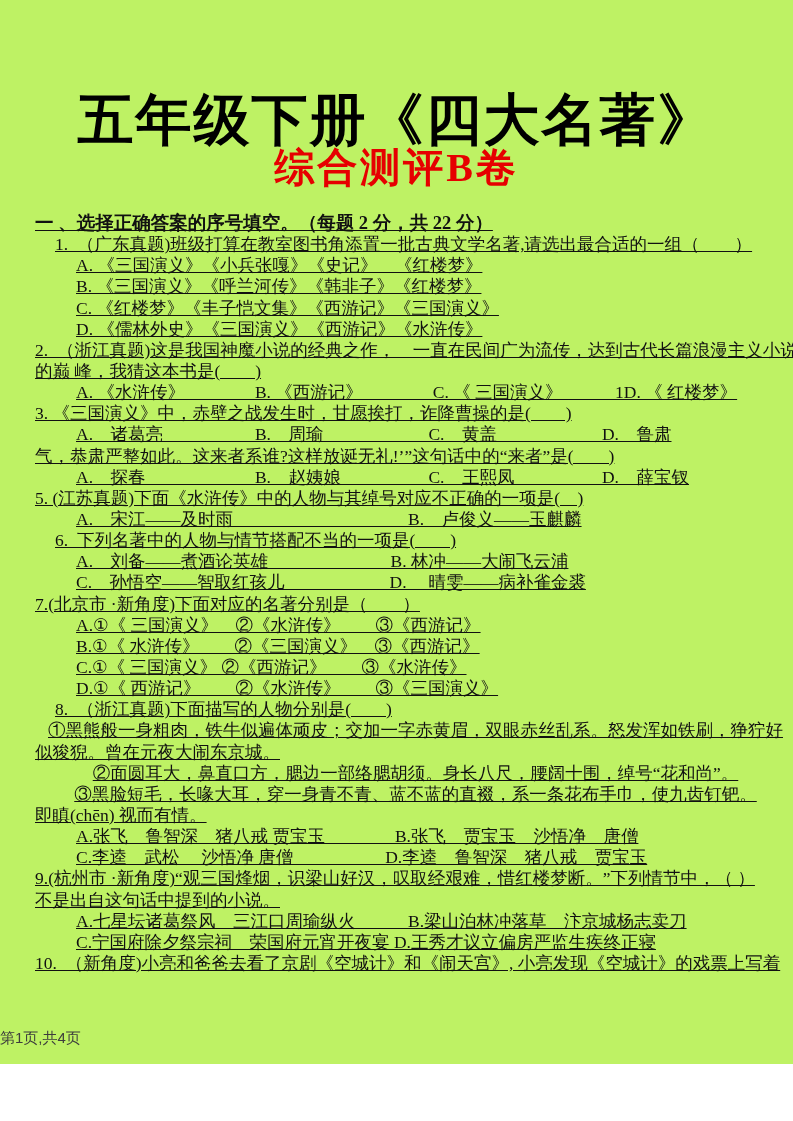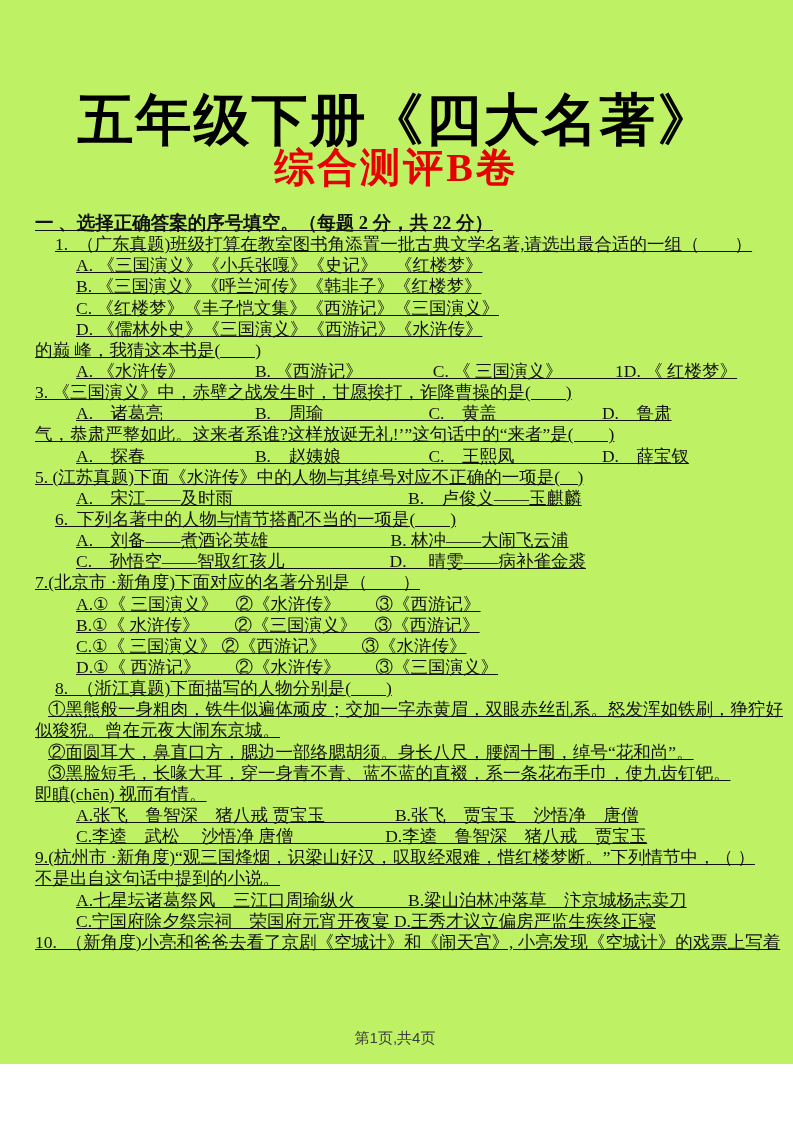--- a/index.html
+++ b/index.html
@@ -42,45 +42,45 @@
     line-height:21.15px;
     white-space:pre;
     overflow:visible;
   }
   .heading{
     font-weight:bold;
     font-size:18.5px;
   }
   .l1{padding-left:20px;}
   .l2{padding-left:41px;}
-  .l3{padding-left:13px;}
+  .l3{padding-left:13px;text-align:center;}
   .footer{
     position:absolute;
     left:0;right:3px;bottom:16px;
-    text-align:center;
     font-size:15px;
     color:#3d3d3d;
     font-family:"Liberation Sans","DejaVu Sans",sans-serif;
   }
 </style>
 </head>
 <body>
 
 <div class="page">
 
   <div class="title">五年级下册《四大名著》</div>
   <div class="subtitle">综合测评B卷</div>
 
   <div class="content">
     <div class="line heading">一 、选择正确答案的序号填空。（每题 2 分，共 22 分）</div>
     <div class="line l1">1.  （广东真题)班级打算在教室图书角添置一批古典文学名著,请选出最合适的一组（　　）</div>
     <div class="line l2">A. 《三国演义》《小兵张嘎》《史记》　《红楼梦》</div>
     <div class="line l2">B. 《三国演义》《呼兰河传》《韩非子》《红楼梦》</div>
     <div class="line l2">C. 《红楼梦》《丰子恺文集》《西游记》《三国演义》</div>
     <div class="line l2">D. 《儒林外史》《三国演义》《西游记》《水浒传》</div>
+    <div class="line l0">2.  （浙江真题)这是我国神魔小说的经典之作，　一直在民间广为流传，达到古代长篇浪漫主义小说</div>
     <div class="line l0">的巅 峰，我猜这本书是(　　)</div>
     <div class="line l2">A. 《水浒传》　　　　B. 《西游记》　　　　C. 《 三国演义》　　　1D. 《 红楼梦》</div>
     <div class="line l0">3. 《三国演义》中，赤壁之战发生时，甘愿挨打，诈降曹操的是(　　)</div>
     <div class="line l2">A.　诸葛亮　　　　　 B.　周瑜　　　　　　C.　黄盖　　　　　　D.　鲁肃</div>
     <div class="line l0">气，恭肃严整如此。这来者系谁?这样放诞无礼!’”这句话中的“来者”是(　　)</div>
     <div class="line l2">A.　探春　　　　　　 B.　赵姨娘　　　　　C.　王熙凤　　　　　D.　薛宝钗</div>
     <div class="line l0">5. (江苏真题)下面《水浒传》中的人物与其绰号对应不正确的一项是(　)</div>
     <div class="line l2">A.　宋江——及时雨　　　　　　　　　　B.　卢俊义——玉麒麟</div>
     <div class="line l1">6.  下列名著中的人物与情节搭配不当的一项是(　　)</div>
     <div class="line l2">A.　刘备——煮酒论英雄　　　　　　　B. 林冲——大闹飞云浦</div>

